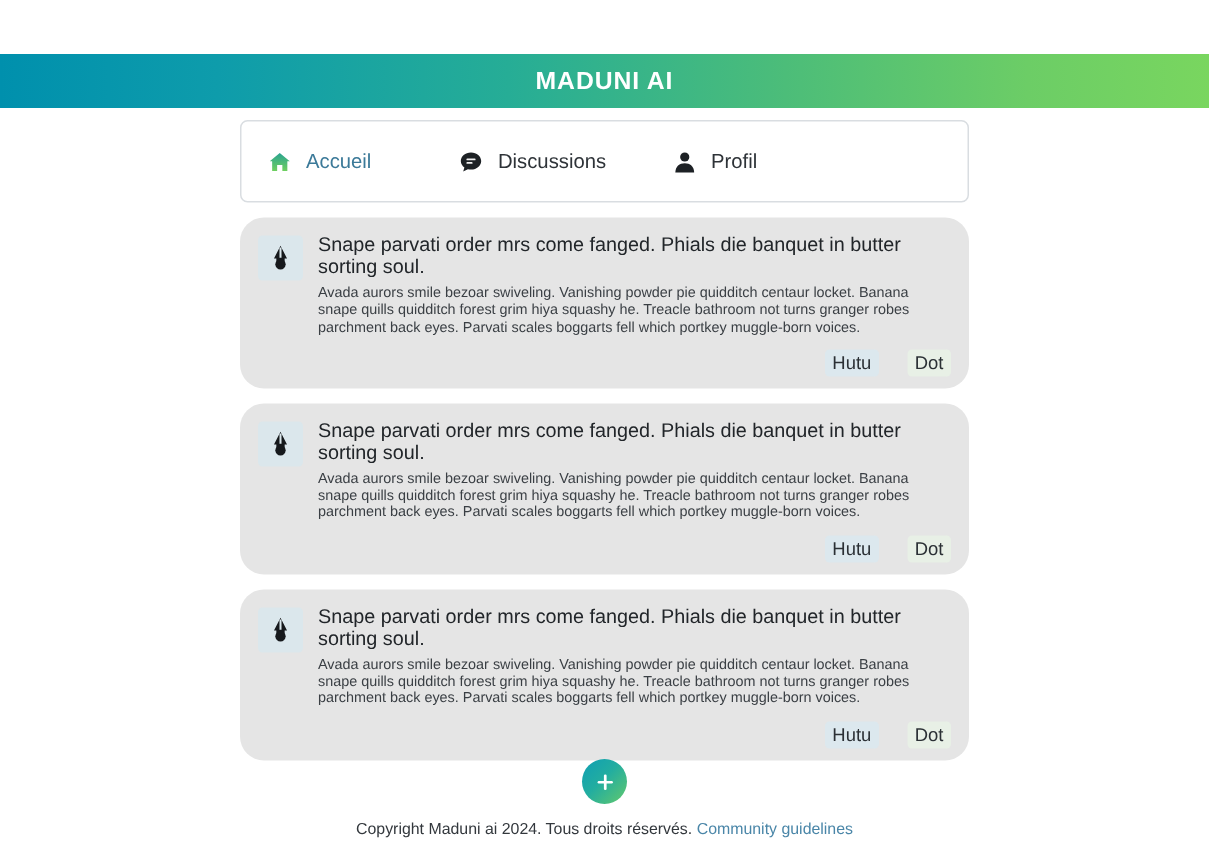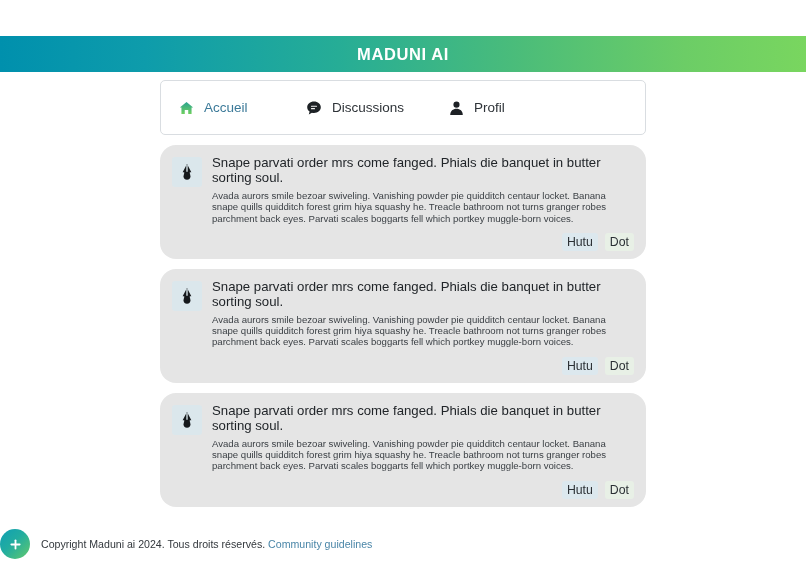--- a/index.html
+++ b/index.html
@@ -131,31 +131,33 @@
     gap: 7px;
     margin-top: 9px;
   }
   .tag {
     font-size: 12.3px;
     line-height: 16px;
     padding: 1px 5px;
     border-radius: 3px;
     color: #2b3035;
     cursor: pointer;
+    margin-left: 12px;
   }
   .tag-blue { background: #dce8ee; }
   .tag-green { background: #e8f0e6; }
 
   
   .footer {
     position: absolute;
     left: 0;
     right: 0;
     bottom: 14px;
     display: flex;
+    flex-direction: column;
     align-items: center;
     gap: 11px;
   }
   .fab {
     width: 30px;
     height: 30px;
     border-radius: 50%;
     background: linear-gradient(135deg, #0f9fb4 0%, #22ada0 45%, #63c96c 100%);
     display: flex;
     align-items: center;

